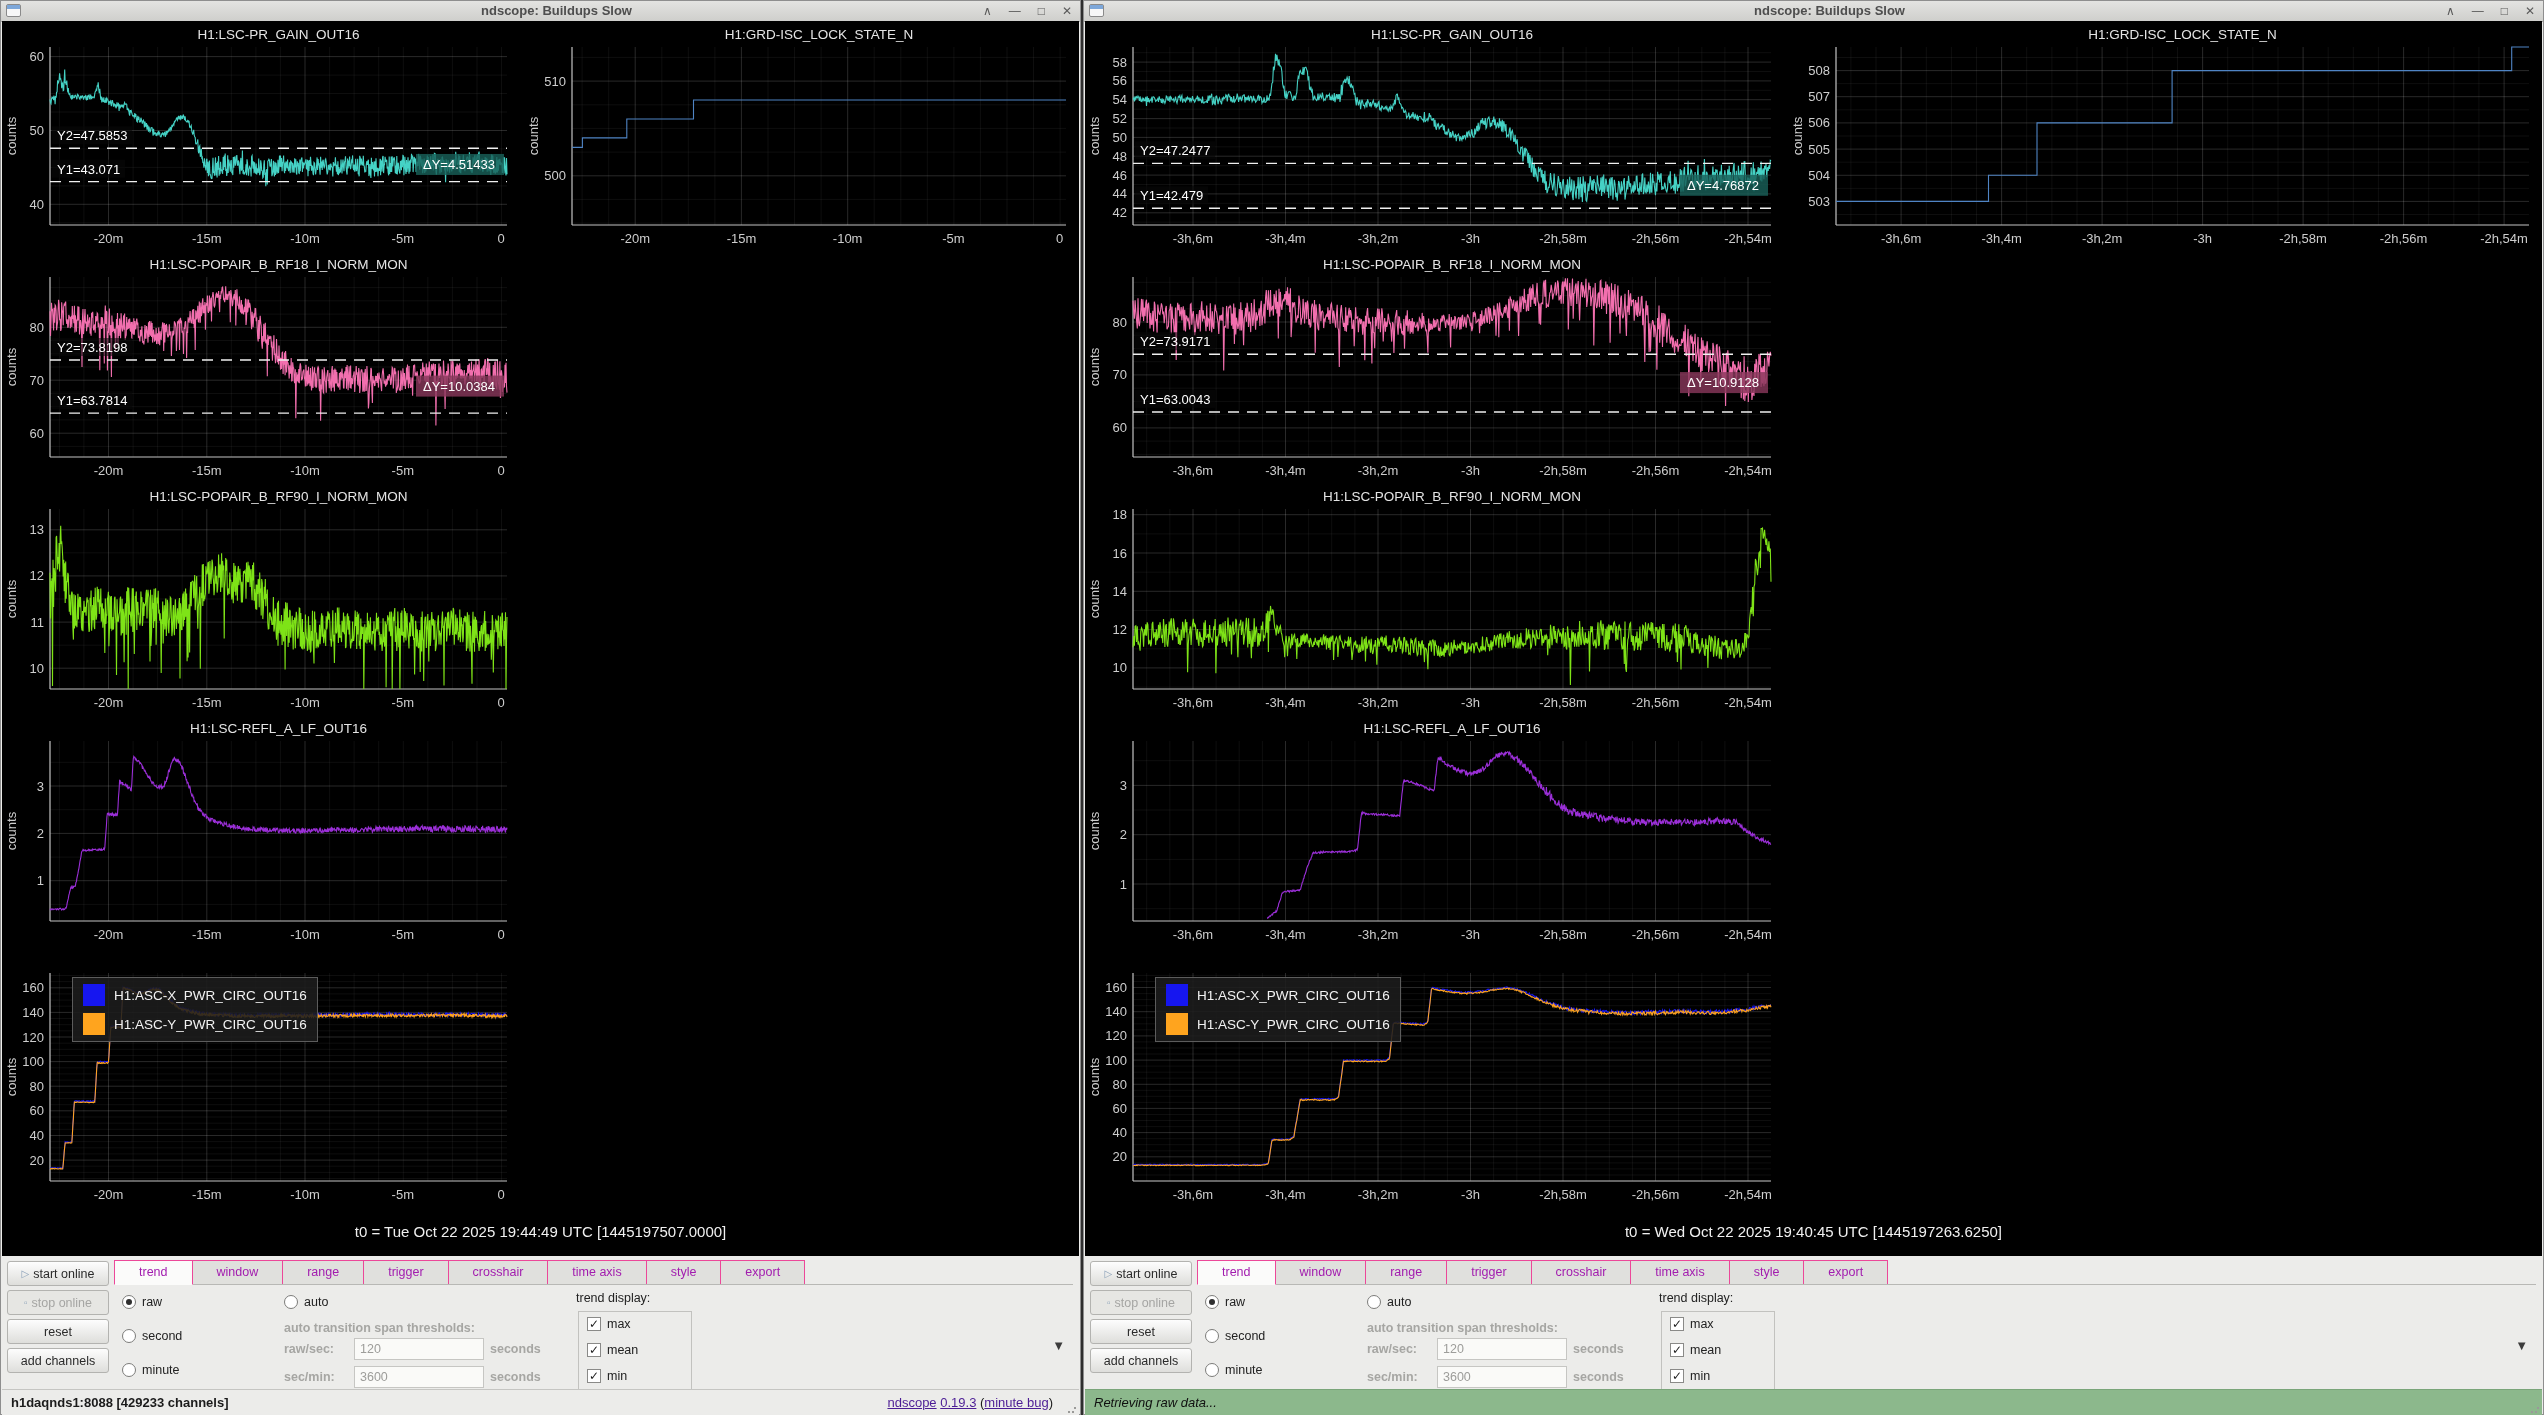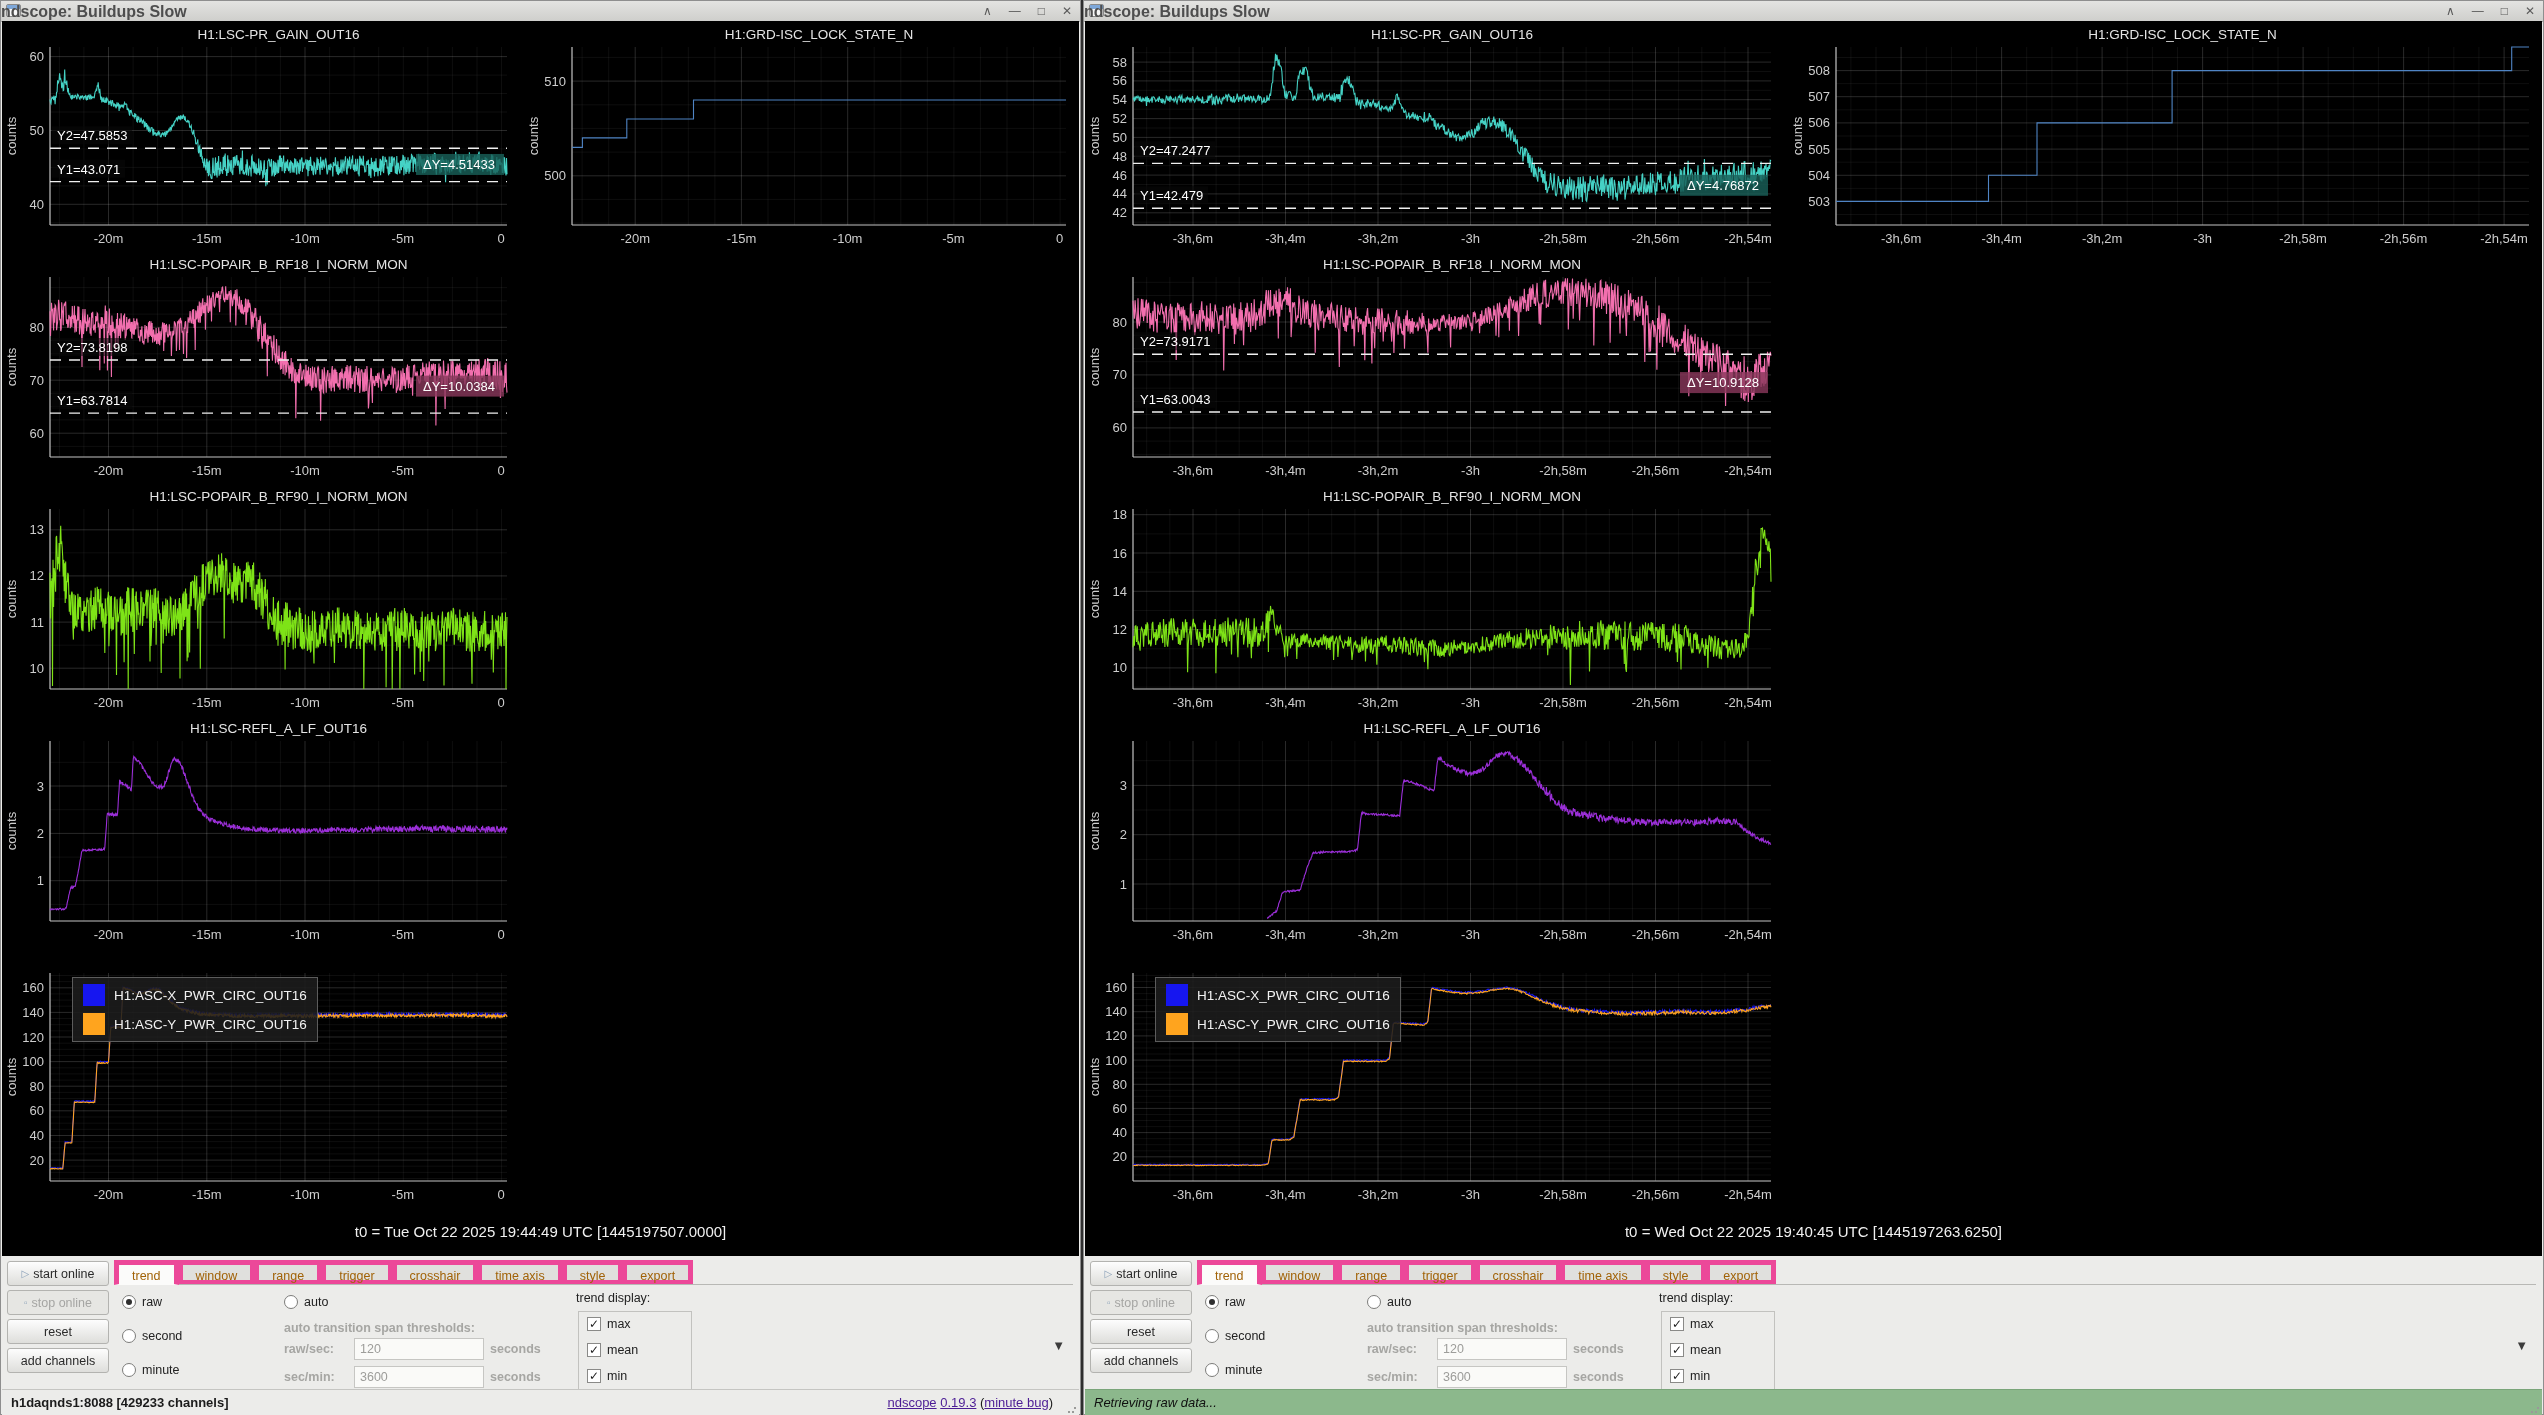--- a/index.html
+++ b/index.html
@@ -3,41 +3,41 @@
 <meta charset="utf-8">
 <style>
   html,body{margin:0;padding:0;}
   body{width:2544px;height:1415px;background:#2e2e2e;overflow:hidden;position:relative;
        font-family:"Liberation Sans","DejaVu Sans",sans-serif;}
   .win{position:absolute;top:0;height:1415px;background:#ececea;border:1px solid #8e8e8e;box-sizing:border-box;}
   #win0{left:0;width:1081px;}
   #win1{left:1083px;width:1461px;}
   .titlebar{position:absolute;top:0;left:0;right:0;height:20px;
     background:linear-gradient(#e3e3e1,#cfcfcc);border-bottom:1px solid #a8a8a6;}
-  .titlebar .title{position:absolute;left:0;right:0;top:2px;
-    font-size:16px;font-weight:bold;color:#4e4e4e;}
+  .titlebar .title{position:absolute;left:0;right:0;top:2px;text-align:center;
+    font-size:13px;font-weight:bold;color:#4e4e4e;padding-left:32px;}
   .winicon{position:absolute;left:5px;top:3px;width:15px;height:13px;background:#f7f7f7;
     border:1px solid #8a8a8a;border-radius:2px;box-sizing:border-box;}
   .winicon::before{content:"";position:absolute;left:0;right:0;top:0;height:4px;background:#7da7d9;}
   .winbtns{position:absolute;right:8px;top:0;height:20px;display:flex;gap:17px;align-items:center;
     color:#5a5a5a;font-size:12px;line-height:20px;}
   .winbtns span{cursor:default;}
   .plots{position:absolute;top:20px;left:1px;right:1px;height:1235px;background:#000;}
   .cell{position:absolute;}
   .t0{position:absolute;left:0;right:0;top:1222px;text-align:center;color:#f0f0f0;font-size:15px;}
   .toolbar{position:absolute;top:1255px;left:1px;right:1px;height:133px;background:#ececea;}
   .btncol{position:absolute;left:5px;top:5px;width:102px;display:flex;flex-direction:column;gap:4px;}
   .tbtn{height:25px;font-size:12.5px;color:#2b2b2b;background:linear-gradient(#fdfdfd,#dededb);
     border:1px solid #b3b3b0;border-radius:3px;padding:0 4px;white-space:nowrap;
     font-family:inherit;display:flex;align-items:center;justify-content:center;gap:4px;}
   .tbtn.disabled{color:#a5a5a3;background:#e6e6e3;}
   .tbtn .bic{font-size:10px;color:#8aa0b8;}
   .tabs{position:absolute;left:112px;top:4px;height:25px;display:flex;}
-  .tab{padding:0 13px;line-height:23px;font-size:12.5px;color:#a16207;background:#e0e0dd;
-    border:5px solid #ec4899;margin-right:-1px;box-sizing:border-box;}
+  .tab{padding:0 24px;line-height:23px;font-size:12.5px;color:#a21caf;background:#e0e0dd;
+    border:1px solid #ec4899;margin-right:-1px;box-sizing:border-box;}
   .tab.active{background:#fbfbfa;border-bottom:1px solid #fbfbfa;position:relative;z-index:2;}
   .panel{position:absolute;left:112px;top:28px;right:6px;bottom:4px;border-top:1px solid #b8b8b5;}
   .panel *{font-size:12.5px;}
   .pitem{position:absolute;display:flex;align-items:center;gap:6px;color:#222;}
   .radio{width:14px;height:14px;border:1px solid #7c7c7a;border-radius:50%;background:#fff;
     box-sizing:border-box;position:relative;display:inline-block;}
   .radio.sel::after{content:"";position:absolute;left:3px;top:3px;width:6px;height:6px;border-radius:50%;background:#2f2f2f;}
   .gray{color:#a6a6a3;font-weight:bold;}
   .ifield{position:absolute;width:130px;height:22px;border:1px solid #c6c6c3;background:#fafaf8;
     color:#9d9d9a;font-size:12.5px;padding:0 5px;box-sizing:border-box;font-family:inherit;}

